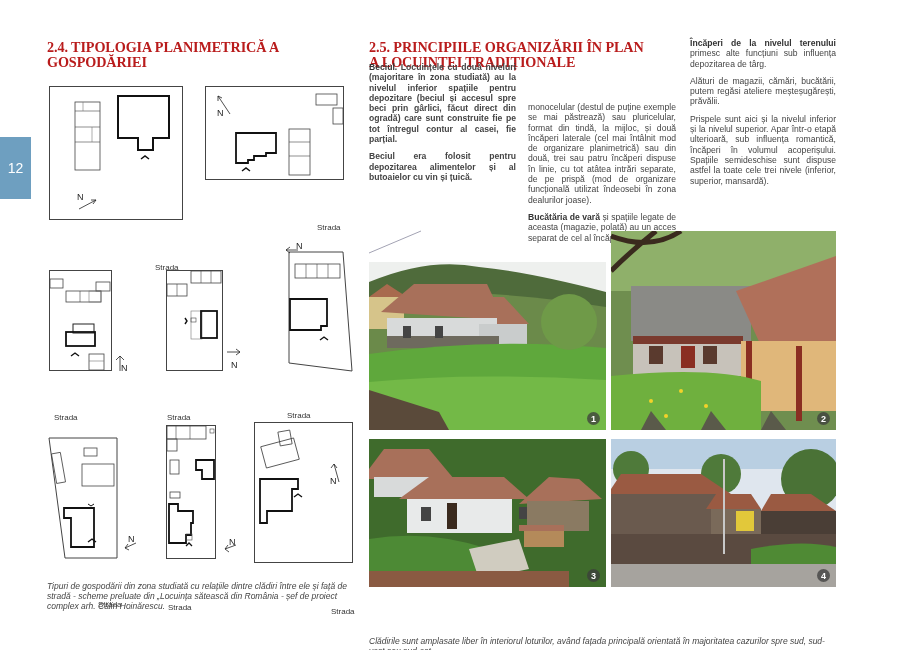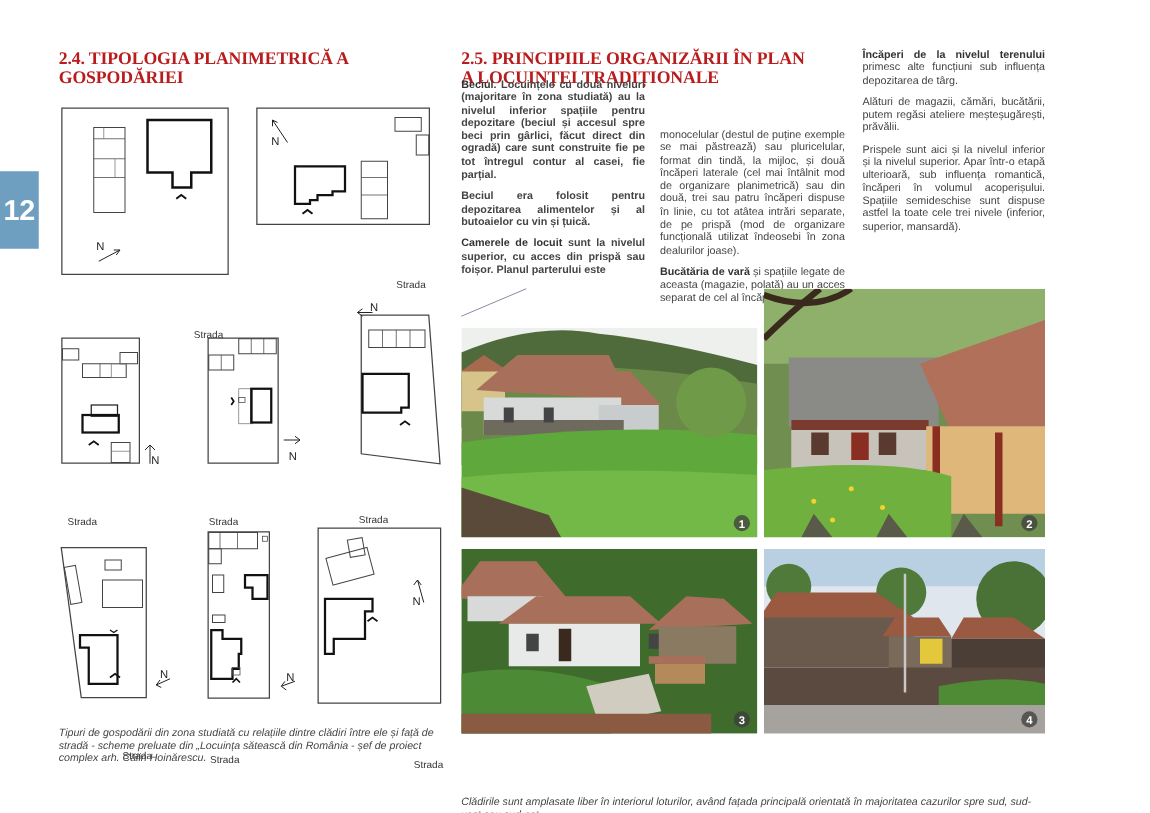--- a/index.html
+++ b/index.html
@@ -1,20 +1,20 @@
 <!DOCTYPE html>
 <html><head>
 <meta charset="utf-8">
 <style>
   html, body { margin:0; padding:0; }
   body { width:920px; height:650px; background:#ffffff; position:relative; overflow:hidden;
          font-family:"Liberation Sans", sans-serif; color:#3a3a3a; }
   .abs { position:absolute; }
   .page-tab { left:0; top:137px; width:31px; height:62px; background:#6e9fc0; color:#fff;
-              font-weight:bold; font-size:23px; display:flex; align-items:center; justify-content:center; }
+              font-weight:normal; font-size:14px; display:flex; align-items:center; justify-content:center; }
   .h2 { font-weight:bold; font-size:14.2px; color:#b91c1c; line-height:15px; letter-spacing:-0.1px;font-family:Liberation Serif, serif; }
   .col { font-size:8.6px; line-height:10.3px; text-align:justify; color:#444; }
   .col p { margin:0 0 7px 0; }
   .col b { color:#333; }
   .caption { font-size:8.5px; line-height:10px; font-style:italic; color:#444; }
   .plan { position:absolute; }
   .plan svg { display:block; overflow:visible; }
   .strada { position:absolute; font-size:8px; color:#333;margin-top:41px; }
   .photo { position:absolute; overflow:hidden; }
   .photo svg { display:block; width:100%; height:100%; }
@@ -167,21 +167,20 @@
 <div class="abs caption" style="left:47px; top:581px; width:300px;">Tipuri de gospodării din zona studiată cu relațiile dintre clădiri între ele și față de stradă - scheme preluate din „Locuința sătească din România - șef de proiect complex arh. Călin Hoinărescu.</div>
 
 <div class="abs h2" style="left:369px; top:40px; width:310px;">
   <div>2.5. PRINCIPIILE ORGANIZĂRII ÎN PLAN</div>
   <div>A LOCUINȚEI TRADIȚIONALE</div>
 </div>
 
 <div class="abs col" style="left:369px; top:62px; width:147px;font-weight:bold;">
   <p><b>Beciul.</b><span> Locuințele cu două niveluri (majoritare în zona studiată) au la nivelul inferior spațiile pentru depozitare (beciul și accesul spre beci prin gârlici, făcut direct din ogradă) care sunt construite fie pe tot întregul contur al casei, fie parțial.</span></p>
   <p><span>Beciul era folosit pentru depozitarea alimentelor și al butoaielor cu vin și țuică.</span></p>
-  <p><b>Camerele de locuit</b><span> sunt la nivelul superior, cu acces din prispă sau foișor. Planul parterului este</span></p>
 </div>
 
 <div class="abs col" style="left:528px; top:78px; width:148px;margin-top:24px;">
   <p><span>monocelular (destul de puține exemple se mai păstrează) sau pluricelular, format din tindă, la mijloc, și două încăperi laterale (cel mai întâlnit mod de organizare planimetrică) sau din două, trei sau patru încăperi dispuse în linie, cu tot atâtea intrări separate, de pe prispă (mod de organizare funcțională utilizat îndeosebi în zona dealurilor joase).</span></p>
   <p><b>Bucătăria de vară</b><span> și spațiile legate de aceasta (magazie, polată) au un acces separat de cel al încăperilor de locuit.</span></p>
 </div>
 
 <div class="abs col" style="left:690px; top:38px; width:146px;">
   <p><b>Încăperi de la nivelul terenului</b><span> primesc alte funcțiuni sub influența depozitarea de târg.</span></p>
   <p><span>Alături de magazii, cămări, bucătării, putem regăsi ateliere meșteșugărești, prăvălii.</span></p>

